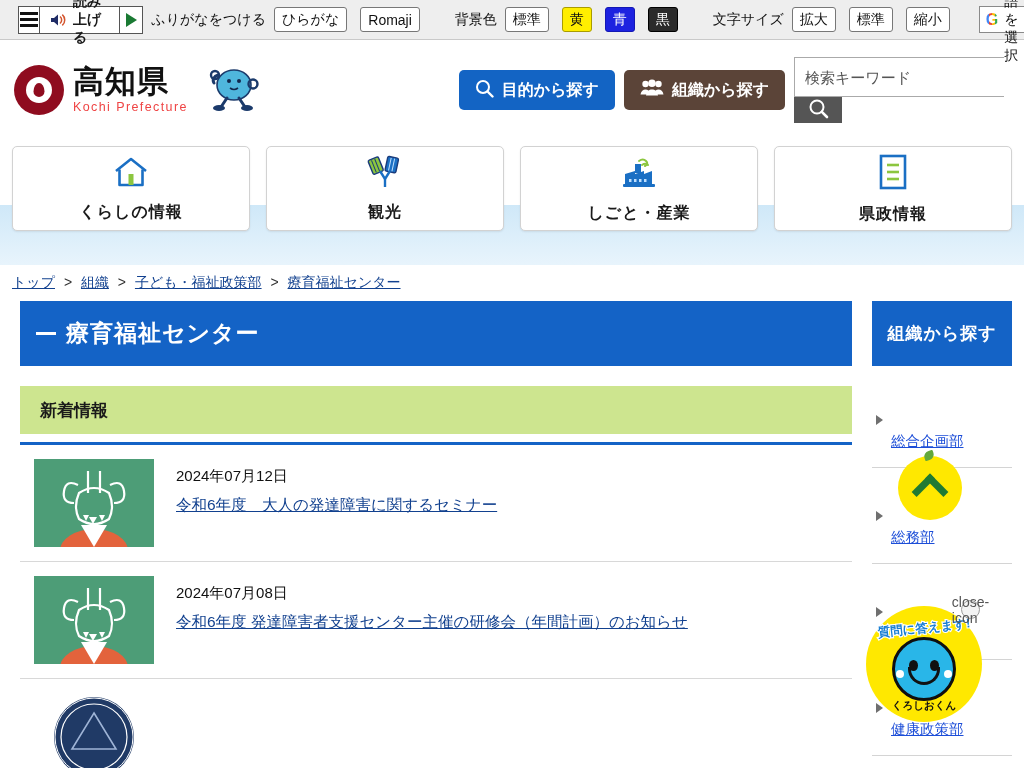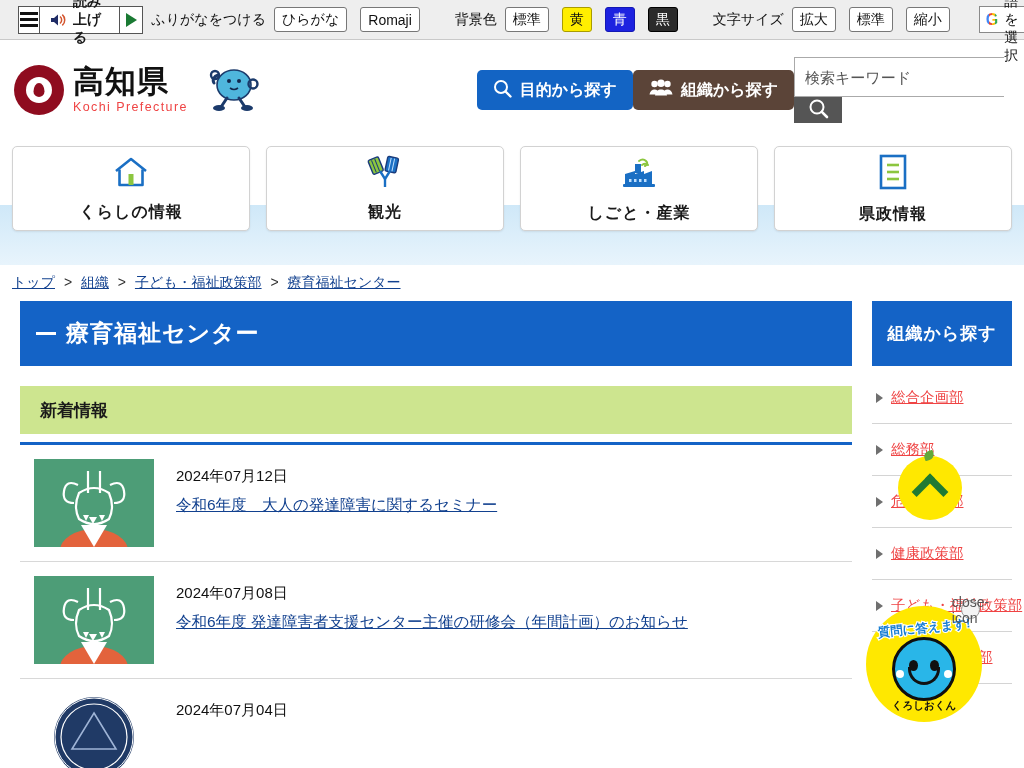--- a/index.html
+++ b/index.html
@@ -132,21 +132,21 @@
   }
   .kochi-en {
     font-size: 12.5px; letter-spacing: 1.4px; color: #ef4444; margin-top: 4px;
   }
   .mascot-head {
     margin-left: 6px; position: relative; width: 58px; height: 58px; flex: none;
   }
 
   .header-actions {
     margin-left: auto;
-    display: flex; align-items: center;  justify-content: space-between;
+    display: flex; align-items: center; gap: 9px; justify-content: space-between;
   }
   .btn-purpose, .btn-org {
     display: flex; align-items: center; gap: 8px;
     height: 40px; padding: 0 16px;
     border-radius: 5px;
     color: #fff; font-size: 16px; font-weight: 700;
     cursor: pointer; white-space: nowrap;
   }
   .btn-purpose { background: #1364c4; }
   .btn-org { background: #5b4438; }
@@ -271,21 +271,21 @@
     white-space: nowrap;
   }
   .side-arrow {
     width: 0; height: 0;
     border-left: 7px solid #6f6f6f;
     border-top: 5px solid transparent;
     border-bottom: 5px solid transparent;
     flex: none;
   }
   .side-link {
-    font-size: 14.5px; color: #ef4444; text-decoration: underline; cursor: pointer;
+    font-size: 14.5px; color: #1d4ed8; text-decoration: underline; cursor: pointer; margin-top: 44px;
   }
 
   
   .to-top {
     position: absolute;
     left: 26px; top: 155px;
     width: 64px; height: 64px;
     border-radius: 50%;
     background: #ffe800;
     cursor: pointer;
@@ -629,24 +629,20 @@
 
       <div class="news-item">
         <div class="thumb" style="background:#ffffff;">
           <svg width="120" height="88" viewBox="0 0 120 88">
             <circle cx="60" cy="44" r="40" fill="#203a66"></circle>
             <circle cx="60" cy="44" r="33" fill="none" stroke="#fff" stroke-width="1.2"></circle>
             <path d="M60 20l22 36H38z" fill="none" stroke="#9fb4d6" stroke-width="1.6"></path>
             <circle cx="60" cy="44" r="39" fill="none" stroke="#fff" stroke-width="1"></circle>
           </svg>
         </div>
-        <div class="news-text">
-          <div class="news-date">2024年07月04日</div>
-          <a class="news-link"></a>
-        </div>
       </div>
 
     </div>
   </div>
 
   <div class="side-col">
 
     <div class="side-head">組織から探す</div>
 
     <div class="side-list">

